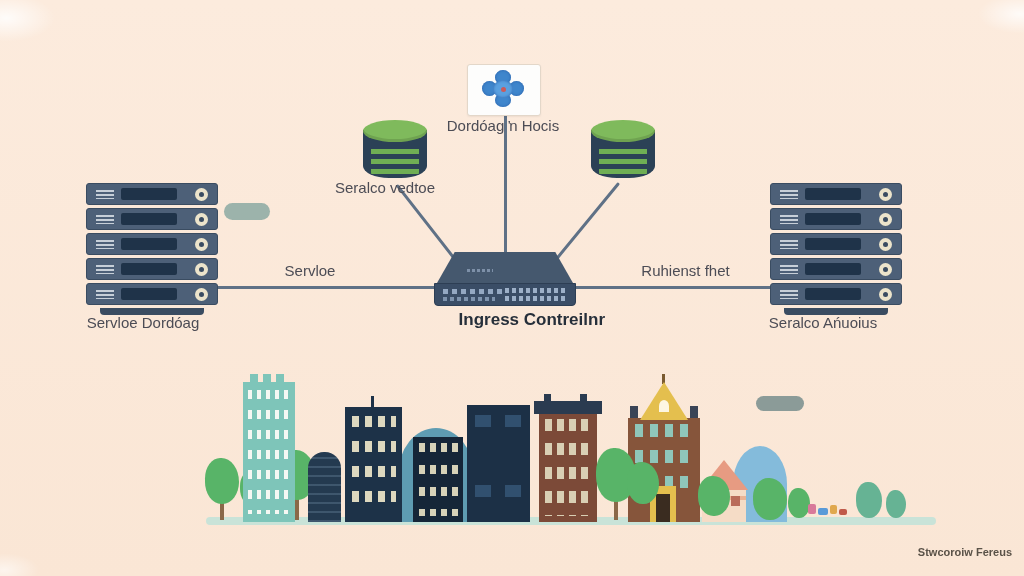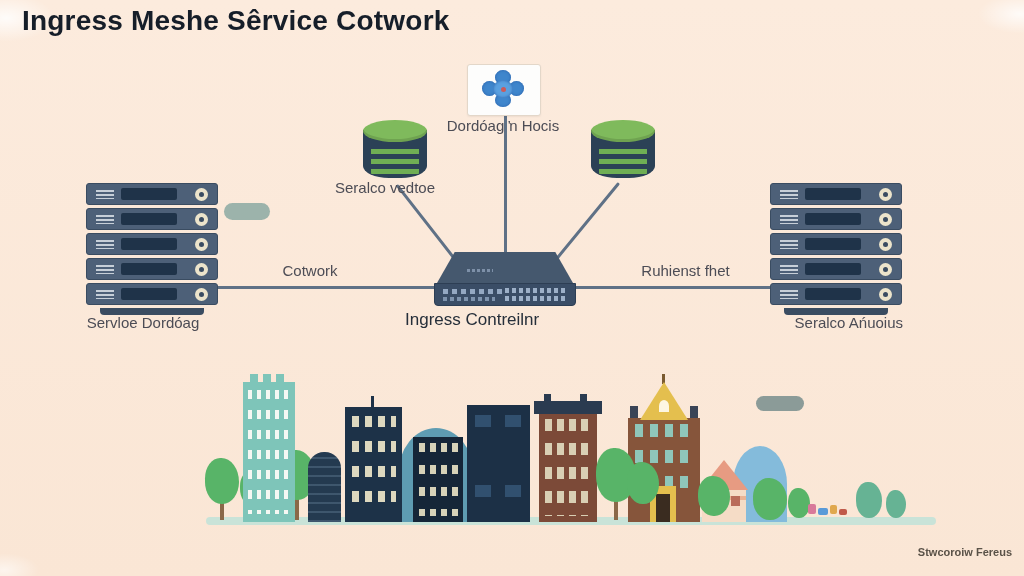--- a/index.html
+++ b/index.html
@@ -6,21 +6,21 @@
   body{font-family:"Liberation Sans",sans-serif;}
   .stage{position:relative;width:1024px;height:576px;overflow:hidden;
     background:
       radial-gradient(70px 34px at 6px 18px, rgba(255,255,255,.85), rgba(255,255,255,0) 70%),
       radial-gradient(60px 28px at 1020px 14px, rgba(255,255,255,.8), rgba(255,255,255,0) 70%),
       radial-gradient(50px 24px at 4px 570px, rgba(255,255,255,.6), rgba(255,255,255,0) 70%),
       linear-gradient(#fcebdd,#fae6d5);}
   .abs{position:absolute;}
   .title{left:22px;top:5px;font-size:28px;font-weight:bold;color:#161e29;letter-spacing:.2px;}
   .lbl{font-size:15px;font-weight:400;color:#4c4c55;text-align:center;}
-  .lbl-bold{font-size:17px;font-weight:normal;color:#262f3a;text-align:left;}
+  .lbl-bold{font-size:17px;font-weight:bold;color:#262f3a;text-align:right;}
   .footer-caption{font-size:11px;font-weight:bold;color:#5a5248;text-align:right;}
 
   
   .line{background:#5f7186;height:3px;border-radius:2px;}
   .line-v{width:3px;height:140px;}
 
   
   .k8s-box{left:467px;top:64px;width:72px;height:50px;background:#fdfdfc;border:1px solid #e3d7c9;border-radius:3px;box-shadow:0 1px 2px rgba(0,0,0,.06);}
   .petal{position:absolute;border-radius:50%;background:#3f86cc;box-shadow:inset 0 0 3px #2a5fa8;}
   .k8s-core{position:absolute;border-radius:50%;background:#cc5a5a;width:5px;height:5px;left:33px;top:22px;}
@@ -56,21 +56,20 @@
   .win{position:absolute;}
   .tree-top{position:absolute;background:#58b468;border-radius:46% 54% 50% 50%;}
   .trunk{position:absolute;width:4px;background:#8a6848;}
   .cloud{border-radius:10px;}
 </style>
 </head>
 <body>
 
 <div class="stage">
 
-  <div class="abs title">Ingress Meshe Sêrvice Cotwork</div>
 
   <div class="abs line line-v" style="left:504px;top:114px;"></div>
   <div class="abs line" style="left:398px;top:184px;width:99px;transform-origin:0 0;transform:rotate(52deg);"></div>
   <div class="abs line" style="left:620px;top:184px;width:101px;transform-origin:0 0;transform:rotate(129.4deg);"></div>
   <div class="abs line" style="left:184px;top:286px;width:253px;"></div>
   <div class="abs line" style="left:574px;top:286px;width:198px;"></div>
 
   <div class="abs k8s-box">
     <span>
       <span class="petal" style="left:27px;top:5px;width:16px;height:15px;"></span>
@@ -147,23 +146,23 @@
         <div class="rack-screen"></div>
         <div class="rack-led"></div>
       </div>
     <div class="rack-unit">
         <div class="rack-vents"></div>
         <div class="rack-screen"></div>
         <div class="rack-led"></div>
       </div>
     <div class="rack-base"></div>
   </div>
-  <div class="abs lbl" style="left:743px;top:314px;width:160px;text-align:right;">Seralco Ańuoius</div>
-
-  <div class="abs lbl" style="left:255px;top:262px;width:110px;">Cotwork</div>
+  <div class="abs lbl" style="left:743px;top:314px;width:160px;">Seralco Ańuoius</div>
+
+  <div class="abs lbl" style="left:255px;top:262px;width:110px;">Servloe</div>
   <div class="abs lbl" style="left:618px;top:262px;width:135px;">Ruhienst fhet</div>
 
   <div class="abs sw-top">
       <div class="sw-top-mark"></div>
     </div>
   <div class="abs sw-front">
     <div class="sw-ports-a"></div>
       <div class="sw-ports-b"></div>
       <div class="sw-ports-grid"></div>
   </div>

